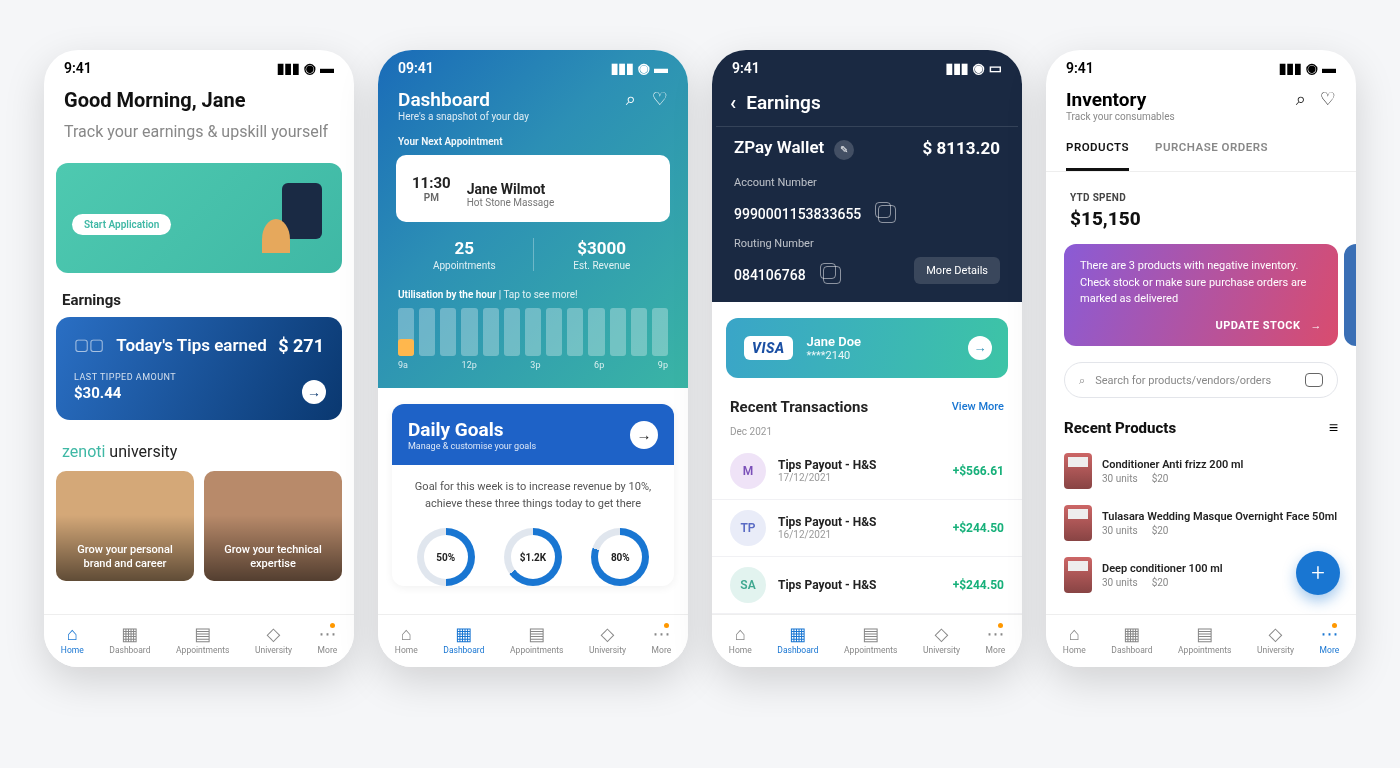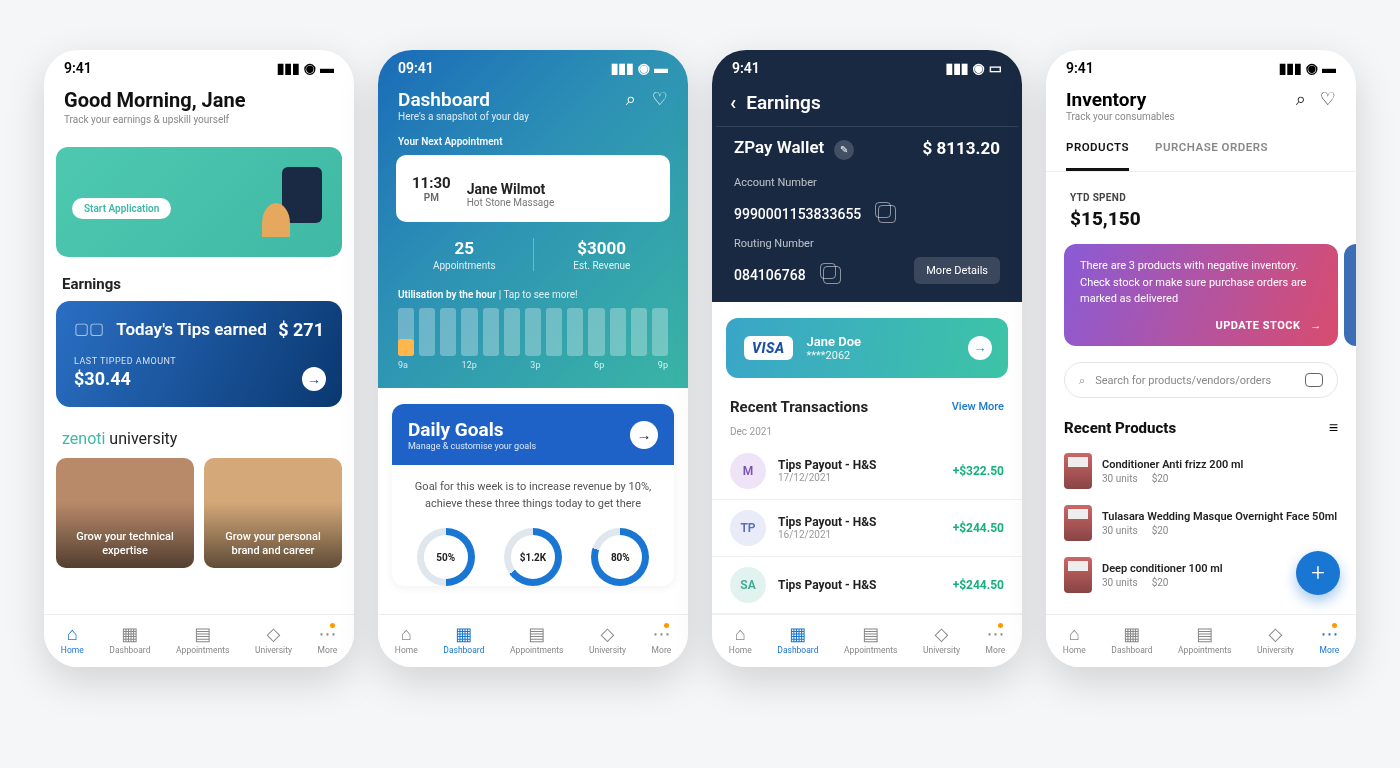--- a/index.html
+++ b/index.html
@@ -7,34 +7,34 @@
   .phone { width: 310px; background: #fff; border-radius: 34px; box-shadow: 0 14px 40px rgba(0,0,0,0.15); overflow: hidden; position: relative; display:flex; flex-direction:column; }
   .statusbar { display:flex; justify-content:space-between; align-items:center; padding: 10px 20px 6px; font-size:14px; font-weight:600; }
   .statusbar.light { color:#fff; }
   .sigs { display:flex; gap:4px; align-items:center; }
   .sigs span { font-size:14px; }
   .scr { flex:1; overflow:hidden; }
 
   
   .s1-header { padding: 6px 20px 14px; }
   .s1-title { font-size:20px; font-weight:700; color:#111; }
-  .s1-sub { font-size:10px; color:#888; margin-top:2px; }
+  .s1-sub { font-size:16px; color:#888; margin-top:10px; }
   .s1-banner { margin: 8px 12px 0; background: linear-gradient(135deg,#4ec9b0,#3fb8a5); border-radius:12px; padding:16px; color:#fff; display:flex; justify-content:space-between; align-items:center; min-height:110px; }
   .s1-banner-txt { font-size:12px; font-weight:600; max-width:150px; line-height:1.45; }
   .s1-startbtn { background:#fff; color:#3fb8a5; border:none; border-radius:14px; padding:5px 12px; font-size:10px; font-weight:600; margin-top:12px; }
   .s1-illus { width:70px; height:70px; position:relative; }
   .s1-illus .dev { width:40px; height:56px; background:#1a2a44; border-radius:6px; position:absolute; right:4px; top:0; }
   .s1-illus .person { width:28px; height:34px; position:absolute; bottom:0; left:6px; background:#e6a85c; border-radius:50% 50% 0 0 / 60% 60% 0 0; }
   .sec-label { padding:18px 18px 8px; font-size:15px; font-weight:700; color:#222; }
   .tips-card { margin:0 12px; border-radius:14px; background: linear-gradient(115deg,#2a6fc4,#0a3870); color:#fff; padding:18px; position:relative; }
   .tips-row { display:flex; justify-content:space-between; align-items:flex-start; }
   .tips-label { font-size:17px; font-weight:600; line-height:1.25; }
   .tips-val { font-size:18px; font-weight:700; }
   .tips-last-lbl { font-size:9px; letter-spacing:0.5px; opacity:0.8; margin-top:16px; }
-  .tips-last-val { font-size:18px; font-weight:700; margin-top:2px; }
+  .tips-last-val { font-size:15px; font-weight:700; margin-top:2px; }
   .tips-arrow { position:absolute; right:16px; bottom:16px; width:24px; height:24px; border-radius:50%; background:#fff; color:#0a3870; display:flex; align-items:center; justify-content:center; font-size:14px; }
   .zuni { padding:22px 18px 10px; font-size:16px; }
   .zuni .z { color:#3fb8a5; font-weight:400; }
   .zuni .u { color:#222; font-weight:400; }
   .zuni-row { display:flex; gap:10px; padding:0 12px; }
   .zuni-card { flex:1; height:110px; border-radius:10px; background:#b88a6a; position:relative; overflow:hidden; color:#fff; display:flex; align-items:flex-end; padding:10px; font-size:11px; line-height:1.3; text-align:center; justify-content:center; }
   .zuni-card::before { content:""; position:absolute; inset:0; background:linear-gradient(180deg, rgba(0,0,0,0) 40%, rgba(0,0,0,0.55)); }
   .zuni-card span { position:relative; z-index:1; font-weight:500; }
   .zuni-card.c2 { background:#d4a878; }
 
@@ -172,25 +172,25 @@
         <div class="tips-val">$ 271</div>
       </div>
       <div class="tips-last-lbl">LAST TIPPED AMOUNT</div>
       <div class="tips-last-val">$30.44</div>
       <div class="tips-arrow">→</div>
     </div>
     <div class="zuni">
       <span class="z">zenoti</span><span class="u"> university</span>
     </div>
     <div class="zuni-row">
+      <div class="zuni-card c2">
+          <span>Grow your personal brand and career</span>
+        </div>
       <div class="zuni-card">
           <span>Grow your technical expertise</span>
-        </div>
-      <div class="zuni-card c2">
-          <span>Grow your personal brand and career</span>
         </div>
     </div>
   </div>
   <div class="nav">
     <div class="nav-item active">
         <span class="nav-ic">⌂</span>
         <span>Home</span>
       </div>
     <div class="nav-item">
         <span class="nav-ic">▦</span>
@@ -364,37 +364,37 @@
           <span class="copy-ic"></span>
         </div>
       </div>
       <button class="more-btn">More Details</button>
     </div>
   </div>
   <div class="visa-card">
     <div class="visa-logo">VISA</div>
     <div>
       <div class="visa-name">Jane Doe</div>
-      <div class="visa-num">****2062</div>
+      <div class="visa-num">****2140</div>
     </div>
     <div class="visa-arrow">→</div>
   </div>
   <div class="tx-head">
     <div class="tx-title">Recent Transactions</div>
     <div class="tx-more">View More</div>
   </div>
   <div class="tx-month">Dec 2021</div>
   <div id="tx-list">
       <div class="tx-item">
     <div class="tx-avatar" style="background:#efe3f7;color:#7a4fb8">M</div>
     <div>
           <div class="tx-name">Tips Payout - H&amp;S</div>
           <div class="tx-date">17/12/2021</div>
         </div>
-    <div class="tx-amt">+$322.50</div>
+    <div class="tx-amt">+$566.61</div>
       </div>
       <div class="tx-item">
     <div class="tx-avatar" style="background:#e9ecf8;color:#5a6bc4">TP</div>
     <div>
           <div class="tx-name">Tips Payout - H&amp;S</div>
           <div class="tx-date">16/12/2021</div>
         </div>
     <div class="tx-amt">+$244.50</div>
       </div>
       <div class="tx-item">

